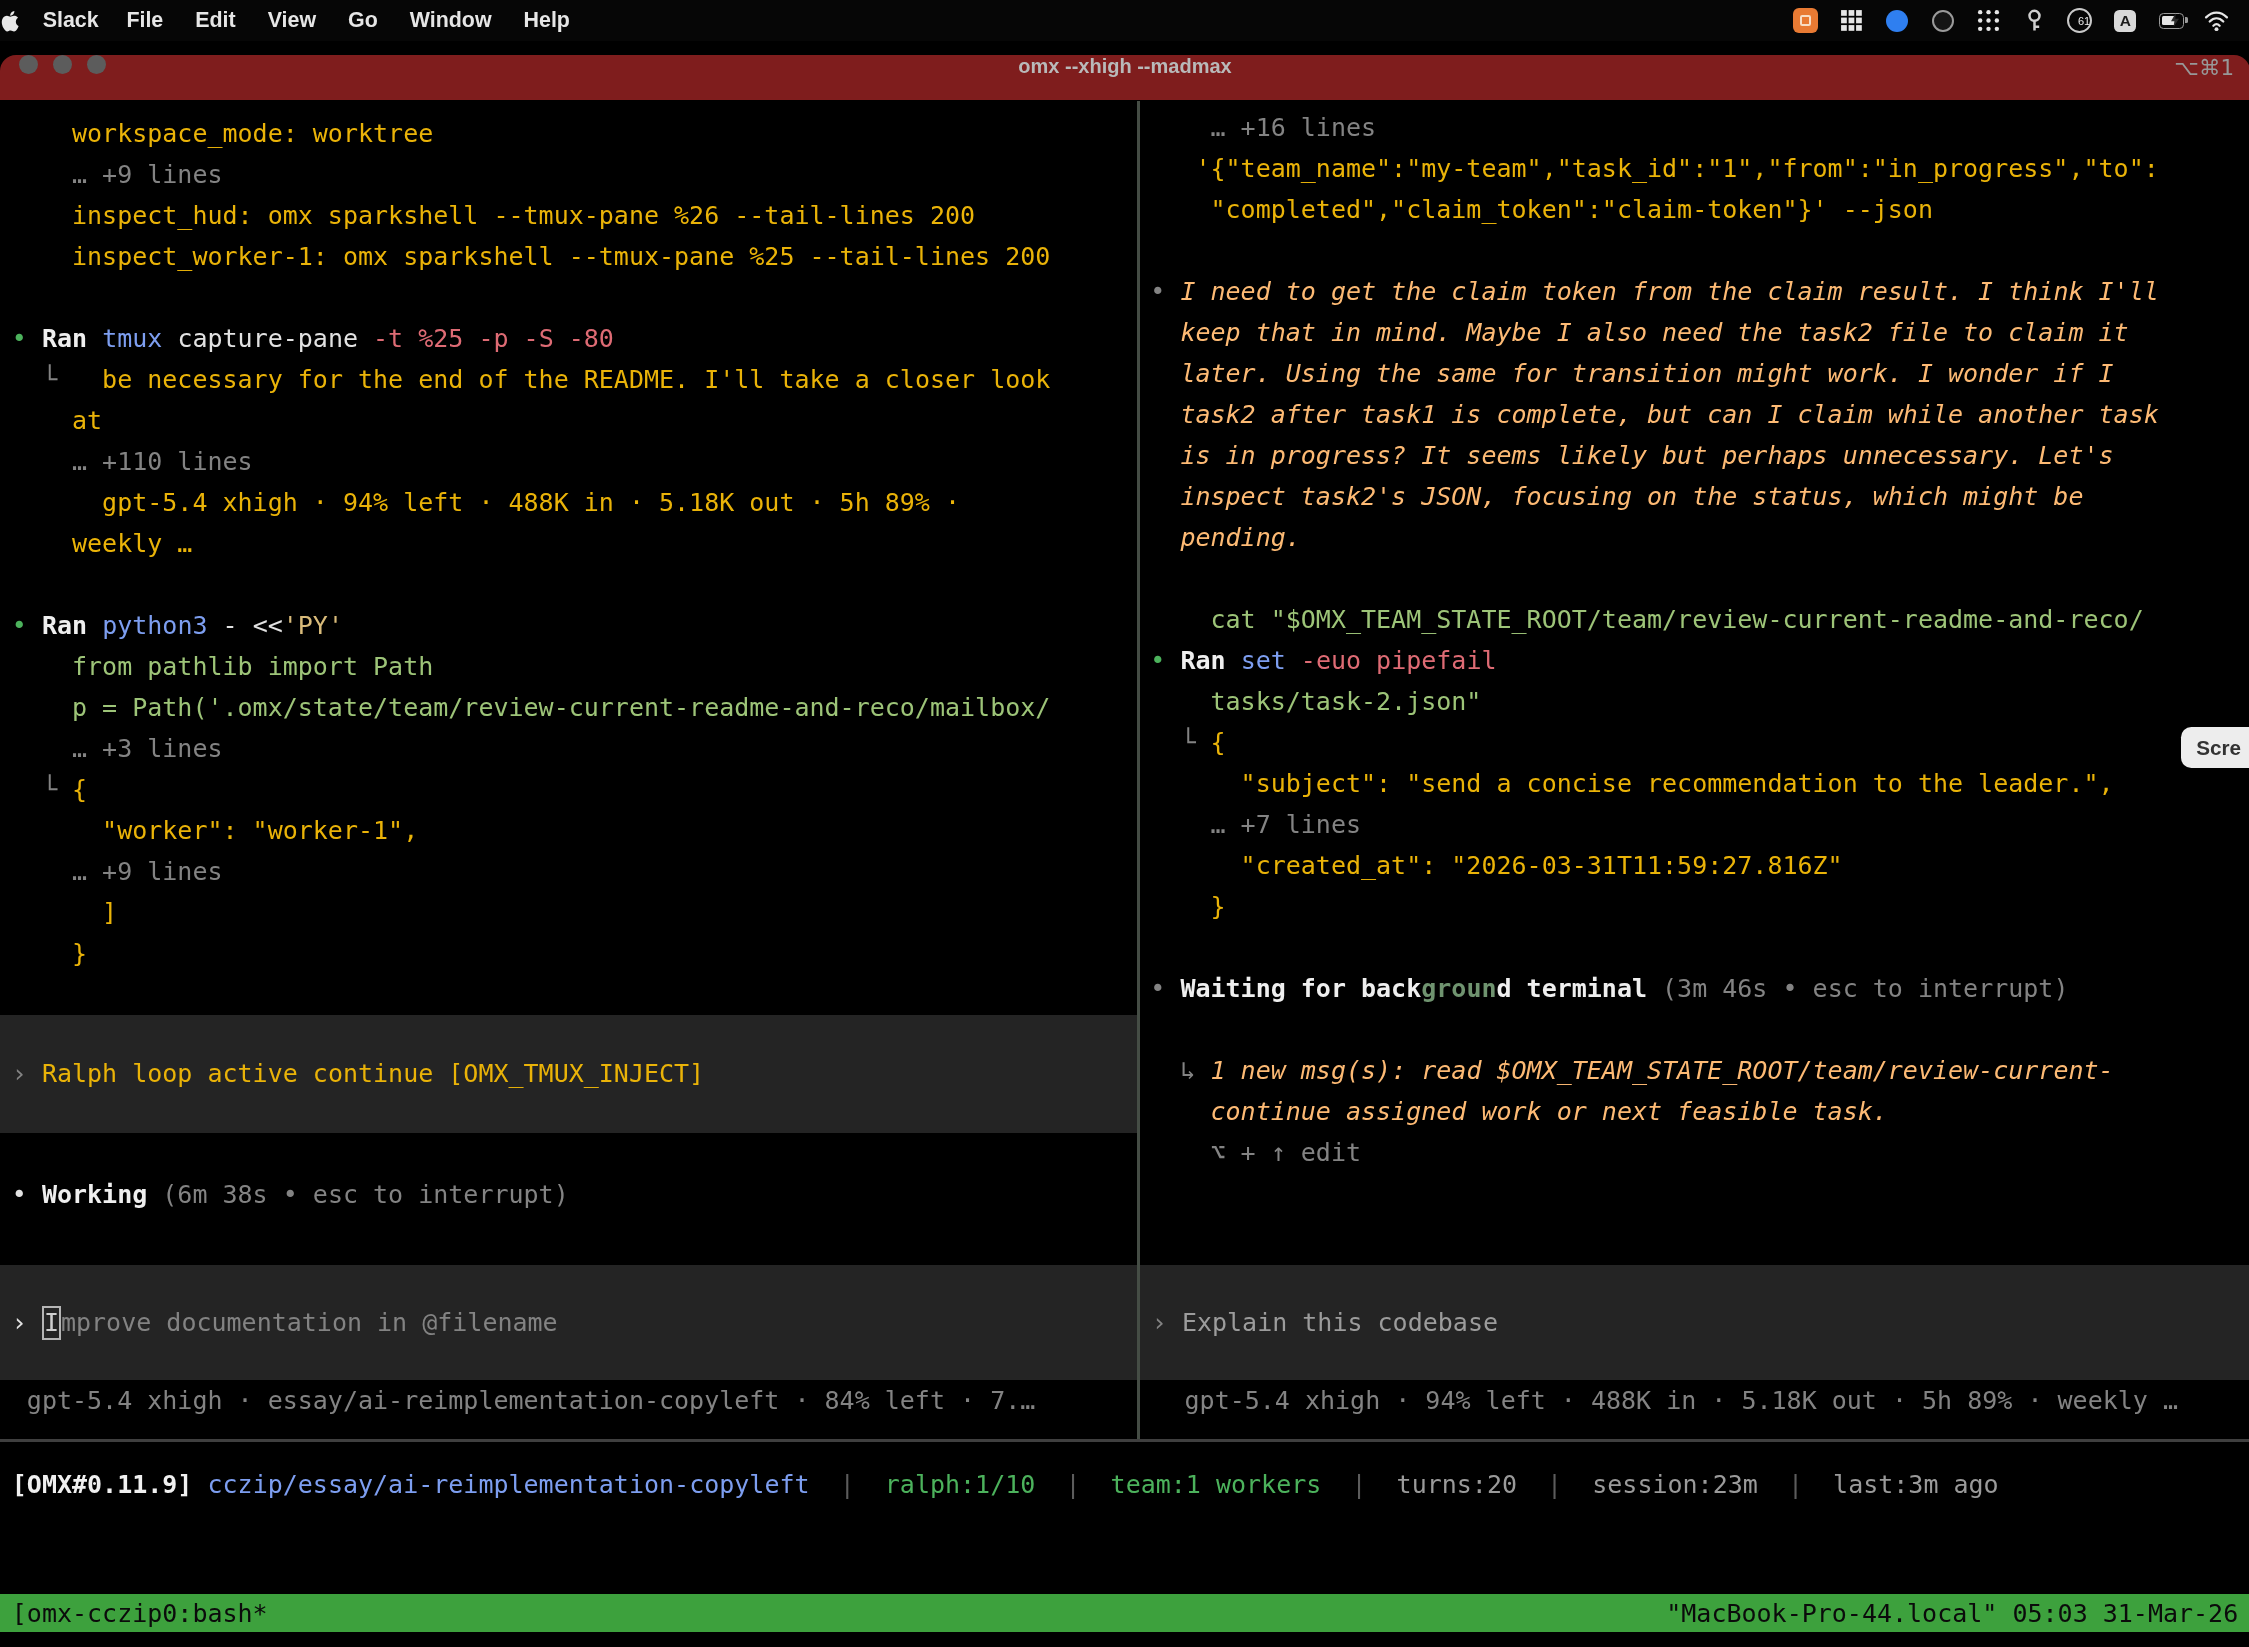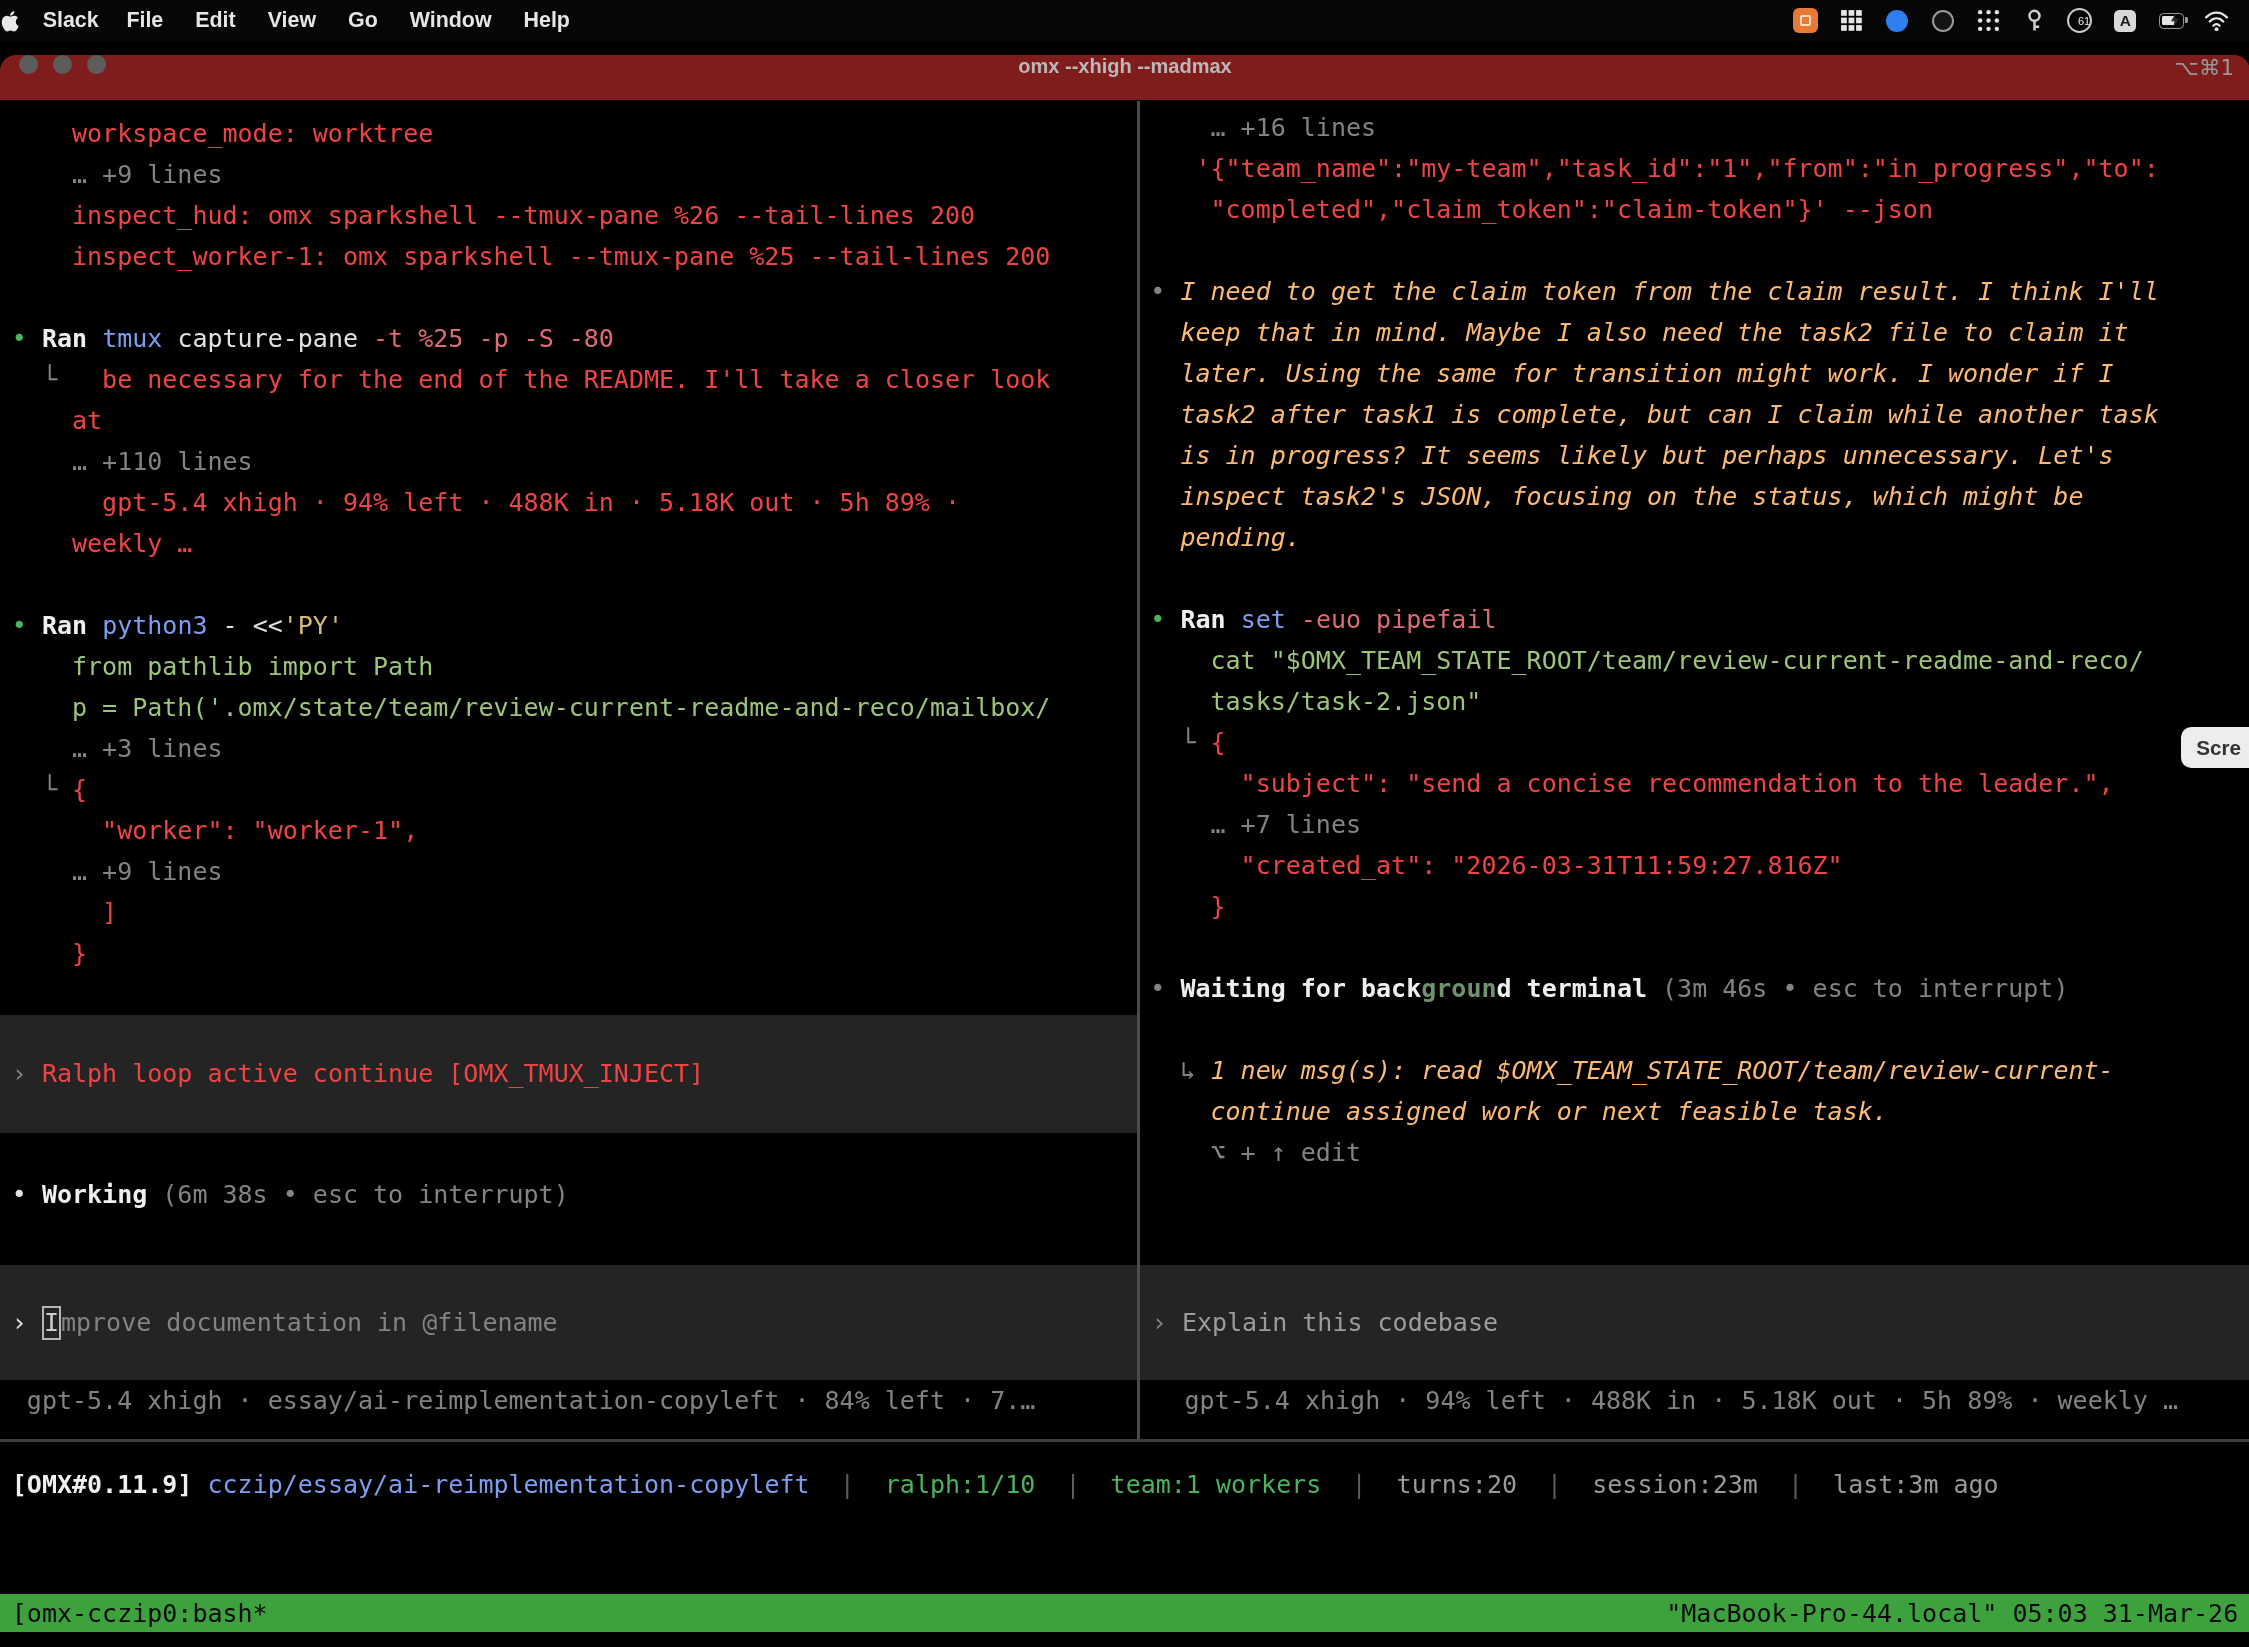--- a/index.html
+++ b/index.html
@@ -68,21 +68,21 @@
   .tooltip { position:absolute; top:672px; right:0; height:41px; background:#ededed; color:#333;
     font-family:"Liberation Sans",sans-serif; font-size:20.7px; font-weight:bold;
     display:flex; align-items:center; padding:0 8.9px 0 14.8px; border-radius:10.3px 0 0 10.3px;
     box-shadow:0 2.2px 10.3px rgba(0,0,0,.55); }
 
   .tmux-bar { position:absolute; left:0; right:0; bottom:16px; height:38px; background:#3da13d;
     color:#0b0b0b; display:flex; justify-content:space-between; align-items:center;
     padding:0 11.8px; font-size:25px; white-space:pre; }
 
   
-  .c-out  { color:#ef4444; }
+  .c-out  { color:#eab308; }
   .c-fg   { color:#e2e2e2; }
   .c-dim  { color:#838383; }
   .c-dim2 { color:#9c9c9c; }
   .c-think{ color:#fdba74; font-style:italic;text-align:center; }
   .c-bold { color:#efefef; font-weight:bold; }
   .c-grn  { color:#4cb25c; }
   .c-blu  { color:#7d9ef0; }
   .c-red  { color:#de6b74; }
   .c-code { color:#9dc478; }
   .c-yel  { color:#d9bb7a; }
@@ -231,22 +231,22 @@
           <div class="row"><span class="c-out">    "completed","claim_token":"claim-token"}' --json</span></div>
           <div class="row">&nbsp;</div>
           <div class="row"><span class="c-dim">• </span><span class="c-think">I need to get the claim token from the claim result. I think I'll</span></div>
           <div class="row"><span class="c-think">  keep that in mind. Maybe I also need the task2 file to claim it</span></div>
           <div class="row"><span class="c-think">  later. Using the same for transition might work. I wonder if I</span></div>
           <div class="row"><span class="c-think">  task2 after task1 is complete, but can I claim while another task</span></div>
           <div class="row"><span class="c-think">  is in progress? It seems likely but perhaps unnecessary. Let's</span></div>
           <div class="row"><span class="c-think">  inspect task2's JSON, focusing on the status, which might be</span></div>
           <div class="row"><span class="c-think">  pending.</span></div>
           <div class="row">&nbsp;</div>
+          <div class="row"><span class="c-code">    cat "$OMX_TEAM_STATE_ROOT/team/review-current-readme-and-reco/</span></div>
           <div class="row"><span class="c-grn">• </span><span class="c-bold">Ran </span><span class="c-blu">set</span><span class="c-red"> -euo pipefail</span></div>
-          <div class="row"><span class="c-code">    cat "$OMX_TEAM_STATE_ROOT/team/review-current-readme-and-reco/</span></div>
           <div class="row"><span class="c-code">    tasks/task-2.json"</span></div>
           <div class="row"><span class="c-dim">  └ </span><span class="c-out">{</span></div>
           <div class="row"><span class="c-out">      "subject": "send a concise recommendation to the leader.",</span></div>
           <div class="row"><span class="c-dim">    … +7 lines</span></div>
           <div class="row"><span class="c-out">      "created_at": "2026-03-31T11:59:27.816Z"</span></div>
           <div class="row"><span class="c-out">    }</span></div>
           <div class="row">&nbsp;</div>
           <div class="row"><span class="c-dim">• </span><span class="c-bold">Waiting for back</span><span class="c-shim">groun</span><span class="c-bold">d terminal</span><span class="c-dim"> (3m 46s • esc to interrupt)</span></div>
           <div class="row">&nbsp;</div>
           <div class="row"><span class="c-dim">  ↳ </span><span class="c-think">1 new msg(s): read $OMX_TEAM_STATE_ROOT/team/review-current-</span></div>

